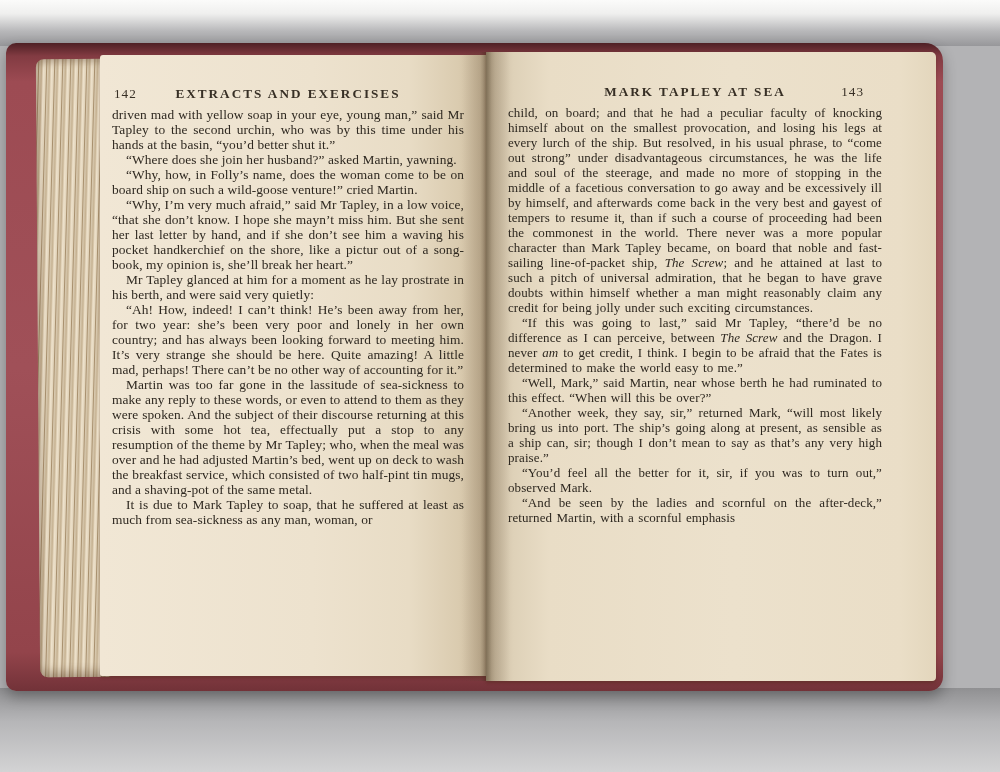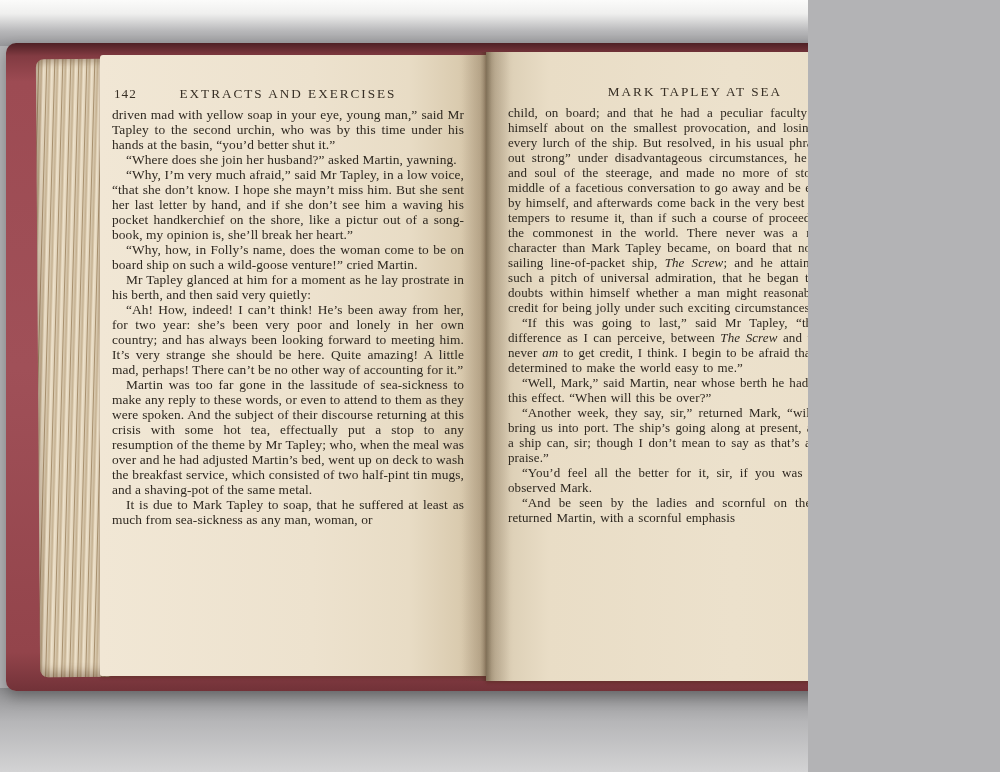--- a/index.html
+++ b/index.html
@@ -1,17 +1,17 @@
 <!DOCTYPE html>
 <html><head>
 <meta charset="utf-8">
 <style>
   html,body{margin:0;padding:0;background:#b3b3b5;}
   .scan{
-    position:relative;width:808px;height:772px;overflow:hidden;
+    position:relative;width:1000px;height:772px;overflow:hidden;
     background:#b3b3b5;
     font-family:"Liberation Serif","DejaVu Serif",serif;
   }
   .bg-top{
     position:absolute;left:0;top:0;width:1000px;height:46px;
     background:linear-gradient(180deg,#fbfbfa 0%,#efefee 30%,#b7b7b9 68%,#97979a 100%);
   }
   .bg-bottom{
     position:absolute;left:0;top:688px;width:1000px;height:84px;
     background:linear-gradient(180deg,#909092 0%,#b6b6b8 40%,#d3d3d4 100%);
@@ -46,21 +46,21 @@
   .fold{
     position:absolute;left:456px;top:9px;width:48px;height:629px;pointer-events:none;
     background:linear-gradient(90deg,rgba(92,72,48,0) 0%,rgba(92,72,48,0.16) 38%,rgba(66,49,28,0.38) 50%,rgba(92,72,48,0.18) 62%,rgba(92,72,48,0) 100%);
   }
   .text-block{position:absolute;color:#2e2820;}
   .left-text{left:106px;top:43px;width:352px;}
   .right-text{left:502px;top:41px;width:374px;}
   .header{position:relative;height:18px;font-size:13.2px;color:#372f25;}
   .running{
     position:absolute;left:0;right:0;text-align:center;
-    letter-spacing:2px;white-space:nowrap;
+    letter-spacing:2px;white-space:nowrap;font-weight:bold;
   }
   .pagenum{position:absolute;letter-spacing:1px;}
   .pagenum.pn-left{left:2px;}
   .pagenum.pn-right{right:18px;}
   .body{
     margin-top:3px;text-align:justify;
     font-size:13.4px;line-height:15px;
     letter-spacing:0.1px;
   }
   .right-text .body{font-size:13px;word-spacing:1px;}
@@ -81,23 +81,23 @@
     <div class="fold"></div>
 
     <div class="text-block left-text">
       <div class="header">
         <span class="pagenum pn-left">142</span>
         <span class="running">EXTRACTS AND EXERCISES</span>
       </div>
       <div class="body">
           <p class="">driven mad with yellow soap in your eye, young man,” said Mr Tapley to the second urchin, who was by this time under his hands at the basin, “you’d better shut it.”</p>
           <p class="indent">“Where does she join her husband?” asked Martin, yawning.</p>
+          <p class="indent">“Why, how, in Folly’s name, does the woman come to be on board ship on such a wild-goose venture!” cried Martin.</p>
           <p class="indent">“Why, I’m very much afraid,” said Mr Tapley, in a low voice, “that she don’t know.  I hope she mayn’t miss him.  But she sent her last letter by hand, and if she don’t see him a waving his pocket handkerchief on the shore, like a pictur out of a song-book, my opinion is, she’ll break her heart.”</p>
-          <p class="indent">“Why, how, in Folly’s name, does the woman come to be on board ship on such a wild-goose venture!” cried Martin.</p>
-          <p class="indent">Mr Tapley glanced at him for a moment as he lay prostrate in his berth, and then said very quietly:</p>
+          <p class="indent">Mr Tapley glanced at him for a moment as he lay prostrate in his berth, and were said very quietly:</p>
           <p class="indent">“Ah!  How, indeed!  I can’t think!  He’s been away from her, for two year:  she’s been very poor and lonely in her own country;  and has always been looking forward to meeting him.  It’s very strange she should be here.  Quite amazing!  A little mad, perhaps!  There can’t be no other way of accounting for it.”</p>
           <p class="indent">Martin was too far gone in the lassitude of sea-sickness to make any reply to these words, or even to attend to them as they were spoken.  And the subject of their discourse returning at this crisis with some hot tea, effectually put a stop to any resumption of the theme by Mr Tapley;  who, when the meal was over and he had adjusted Martin’s bed, went up on deck to wash the breakfast service, which consisted of two half-pint tin mugs, and a shaving-pot of the same metal.</p>
           <p class="indent">It is due to Mark Tapley to soap, that he suffered at least as much from sea-sickness as any man, woman, or</p>
         </div>
     </div>
 
     <div class="text-block right-text">
       <div class="header">
         <span class="running">MARK TAPLEY AT SEA</span>
         <span class="pagenum pn-right">143</span>

